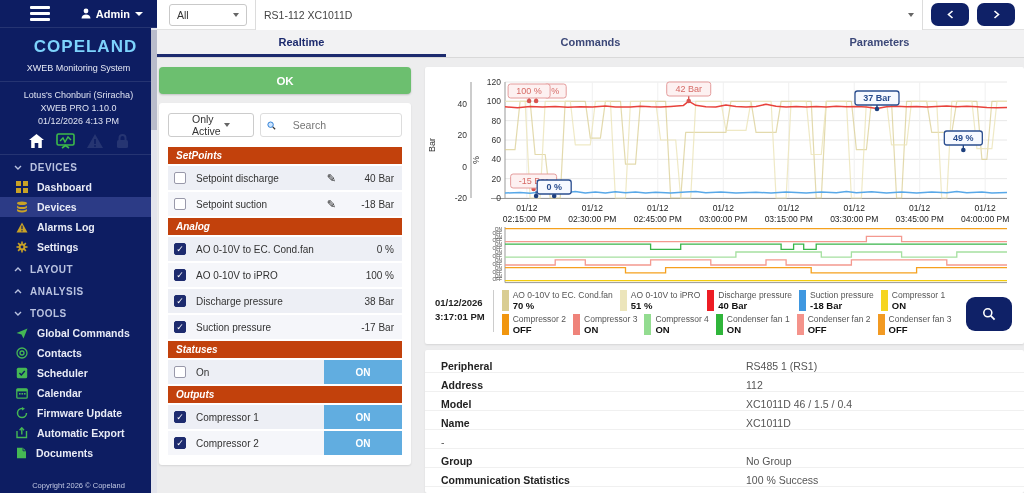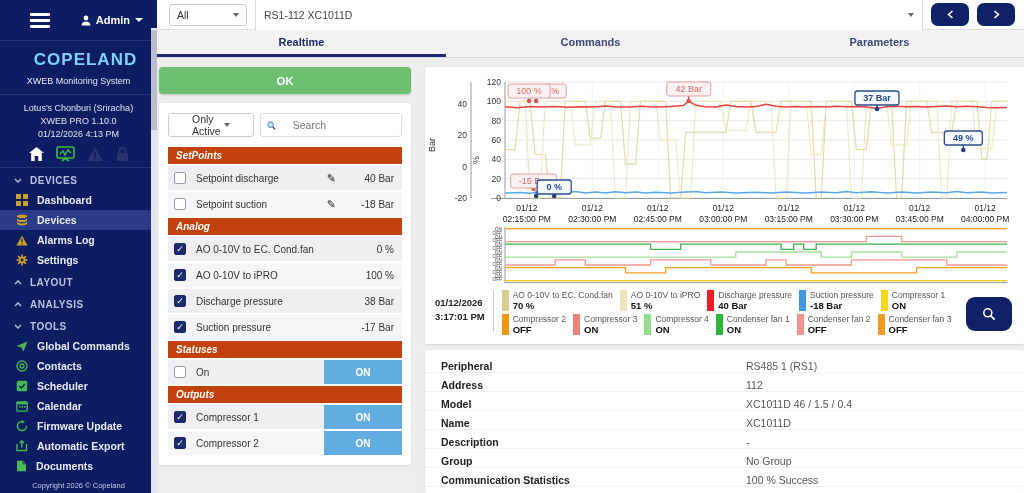--- a/index.html
+++ b/index.html
@@ -2,21 +2,21 @@
 <html><head>
 <meta charset="utf-8">
 <style>
   * { margin:0; padding:0; box-sizing:border-box; }
   html,body { width:1024px; height:493px; overflow:hidden; background:#ededee;
     font-family:"Liberation Sans", sans-serif; }
   .app { display:flex; width:1024px; height:493px; }
 
   
   .sidebar { width:157px; flex-shrink:0; background:#0d1d62; color:#fff; position:relative; }
-  .side-top { height:41px; display:flex; align-items:center; justify-content:space-between;
+  .side-top { height:28px; display:flex; align-items:center; justify-content:space-between;
     padding:0 14px 0 30px; border-bottom:1px solid rgba(255,255,255,.10); }
   .hamb { width:20px; cursor:pointer; }
   .hamb .bar { height:3px; background:#fff; margin:3px 0; border-radius:1px; }
   .admin { display:flex; align-items:center; gap:5px; font-size:11px; font-weight:bold; cursor:pointer; }
   .caret-down { width:0; height:0; border-left:4px solid transparent; border-right:4px solid transparent; border-top:4px solid #fff; }
   .logo-block { text-align:center; padding:9px 0 8px; border-bottom:1px solid rgba(255,255,255,.10); }
   .logo { color:#7dd3fc; font-weight:700; font-size:17px; letter-spacing:1px;padding-left:14px; }
   .subtitle { color:#e6e9f5; font-size:9px; margin-top:6px; }
   .site-block { text-align:center; padding:7px 0 5px; font-size:9px; color:#dfe3f2; line-height:1.45;
     border-bottom:1px solid rgba(255,255,255,.10); }
@@ -589,21 +589,20 @@
               </div>
               <div class="drow">
                 <span class="dlabel">Model</span>
                 <span class="dvalue">XC1011D 46 / 1.5 / 0.4</span>
               </div>
               <div class="drow">
                 <span class="dlabel">Name</span>
                 <span class="dvalue">XC1011D</span>
               </div>
               <div class="drow">
-                <span class="dlabel">Description</span>
                 <span class="dvalue">-</span>
               </div>
               <div class="drow">
                 <span class="dlabel">Group</span>
                 <span class="dvalue">No Group</span>
               </div>
               <div class="drow">
                 <span class="dlabel">Communication Statistics</span>
                 <span class="dvalue">100 % Success</span>
               </div>

